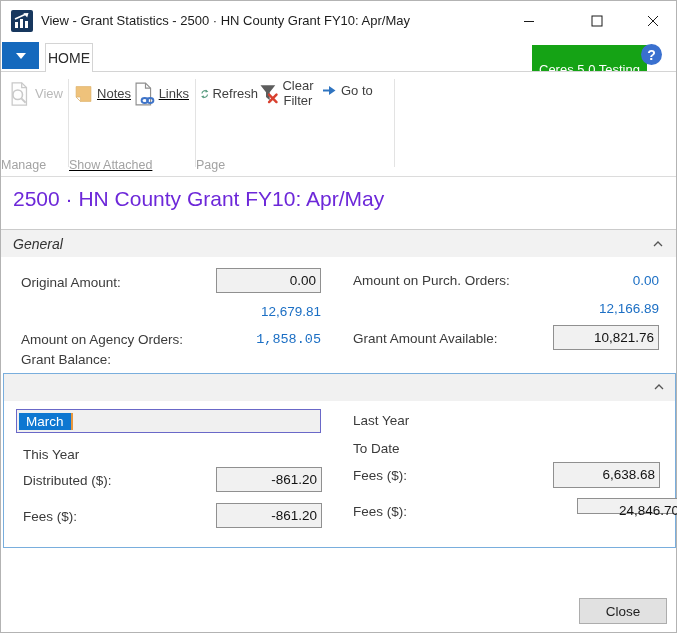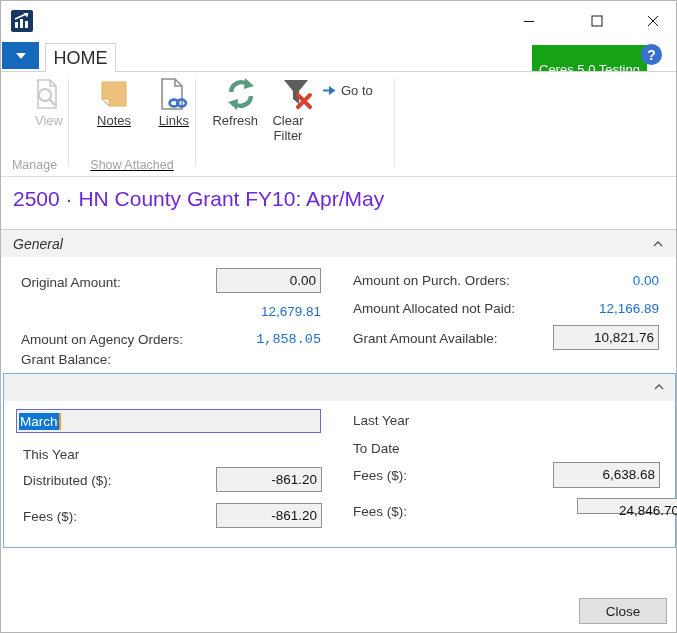--- a/index.html
+++ b/index.html
@@ -10,31 +10,31 @@
   
   .titlebar { position:absolute; left:0; top:0; right:0; height:40px; background:#fff; }
   .app-ico { position:absolute; left:10px; top:9px; width:22px; height:22px; }
   .wtitle { position:absolute; left:40px; top:0; height:40px; line-height:40px; font-size:13px; color:#1c1c1c; white-space:nowrap; }
   .winbtn { position:absolute; top:0; width:44px; height:40px; display:flex; align-items:center; justify-content:center; }
 
   
   .appmenu { position:absolute; left:1px; top:41px; width:37px; height:27px; background:#1569bd; display:flex; align-items:center; justify-content:center; }
   .appmenu .tri { width:0; height:0; border-left:5px solid transparent; border-right:5px solid transparent; border-top:6px solid #fff; }
   .tabline { position:absolute; left:0; right:0; top:70px; height:1px; background:#d4d4d4; z-index:1; }
-  .hometab { position:absolute; left:44px; top:42px; width:71px; height:29px; background:#fff; border:1px solid #d4d4d4; border-bottom:none; z-index:2; display:flex; align-items:center; justify-content:center; font-size:18px; color:#2b2b2b; }
+  .hometab { position:absolute; left:44px; top:42px; width:48px; height:29px; background:#fff; border:1px solid #d4d4d4; border-bottom:none; z-index:2; display:flex; align-items:center; justify-content:center; font-size:14px; color:#2b2b2b; }
   .badge { position:absolute; left:531px; top:44px; height:21px; line-height:21px; padding:14px 7px; background:#15a315; color:#fff; font-size:13px; }
   .helpbtn { position:absolute; left:640px; top:43px; width:21px; height:21px; border-radius:50%; background:#3a70cf; color:#fff; font-size:14px; font-weight:bold; display:flex; align-items:center; justify-content:center; }
 
   
   .ribbon { position:absolute; left:0; right:0; top:71px; height:105px; background:#fff; border-bottom:1px solid #dcdcdc; display:flex; }
   .rgroup { display:flex; flex-direction:column; }
   .rbuttons { flex:1; display:flex; align-items:flex-start; padding:0 4px; }
-  .rgrouplabel { text-align:center; color:#a3a3a3; font-size:12.5px; padding-bottom:4px; white-space:nowrap; }
+  .rgrouplabel { color:#a3a3a3; font-size:12.5px; padding-bottom:4px; white-space:nowrap; }
   .vsep { width:1px; background:#e3e3e3; margin:7px 0 9px 0; }
-  .rbtn { display:flex; flex-direction:column; align-items:flex-end; width:58px; padding-top:5px; gap:3px; }
+  .rbtn { display:flex; align-items:center; width:58px; padding-top:5px; gap:3px; }
   .rbtn .rlabel { font-size:13px; color:#3f3f3f; text-align:center; line-height:1.15; }
   .rbtn.disabled .rlabel { color:#b9b9b9; }
   .rbtn-small { display:flex; align-items:center; gap:5px; margin:8px 4px 0 8px; font-size:13px; color:#3f3f3f; height:20px; }
 
   
   .pagetitle { position:absolute; left:12px; top:186px; font-size:21px; color:#6d28d9; white-space:nowrap; }
 
   
   .sechead { position:absolute; left:0; right:0; height:28px; background:#f2f2f2; border-top:1px solid #cbcbcb; }
   .sechead .stitle { position:absolute; left:12px; top:0; line-height:28px; font-size:14px; color:#333; }
@@ -43,40 +43,41 @@
   .flabel { position:absolute; font-size:13.5px; color:#3b3b3b; white-space:nowrap; }
   .fbox { position:absolute; width:105px; height:25px; background:#f1f1f1; border:1px solid #909090; font-size:13.5px; color:#121212; text-align:right; line-height:23px; padding-right:4px; }
   .flink { position:absolute; width:105px; font-size:13.5px; color:#1c6fc4; text-align:right; }
 
   
   .distbox { position:absolute; left:2px; top:372px; width:673px; height:175px; border:1px solid #79aedd; background:#fff; }
   .dhead { position:absolute; left:0; right:0; top:0; height:27px; background:#f1f1f1; }
   .dhead .stitle { position:absolute; left:10px; line-height:27px; font-size:14px; color:#333; }
   .dhead .chev { position:absolute; right:11px; top:10px; }
   .monthfield { position:absolute; left:12px; top:35px; width:305px; height:24px; background:#f0f0f0; border:1px solid #6a68c8; display:flex; align-items:center; padding-left:2px; }
-  .monthsel { background:#0e77d1; color:#fff; font-size:13.5px; padding:1px 1px; }
+  .monthsel { background:#0e77d1; color:#fff; font-size:13.5px; padding:1px 7px; }
   .caret { display:inline-block; width:2px; height:17px; background:#e8973d; margin-left:0; }
 
   
   .closebtn { position:absolute; left:578px; top:597px; width:88px; height:26px; background:#e1e1e1; border:1px solid #adadad; font-size:13.5px; color:#1f1f1f; display:flex; align-items:center; justify-content:center; }
 </style>
 </head>
 <body>
 
 <div class="win">
 
   <div class="titlebar">
     <svg class="app-ico" viewBox="0 0 22 22">
       <rect width="22" height="22" rx="2" fill="#17375e"></rect>
       <rect x="4" y="12" width="3" height="6" fill="#fff"></rect>
       <rect x="9" y="9" width="3" height="9" fill="#fff"></rect>
       <rect x="14" y="11" width="3" height="7" fill="#fff"></rect>
       <path d="M4 9 L14.5 4.2" stroke="#fff" stroke-width="1.6" fill="none"></path>
       <polygon points="17.5,3 12.3,3.2 16.2,7.4" fill="#fff"></polygon>
     </svg>
+    <div class="wtitle">View - Grant Statistics - 2500 · HN County Grant FY10: Apr/May</div>
     <div class="winbtn" style="left:506px;">
       <svg width="12" height="12" viewBox="0 0 12 12">
           <line x1="1" y1="6.5" x2="11" y2="6.5" stroke="#1a1a1a" stroke-width="1"></line>
         </svg>
     </div>
     <div class="winbtn" style="left:574px;">
       <svg width="12" height="12" viewBox="0 0 12 12">
           <rect x="1" y="1" width="10" height="10" fill="none" stroke="#1a1a1a" stroke-width="1"></rect>
         </svg>
     </div>
@@ -156,20 +157,21 @@
           <div class="rlabel" style="width:52px;">Clear Filter</div>
         </div>
         <div class="rbtn-small">
           <svg width="14" height="11" viewBox="0 0 14 11">
             <path d="M1 5.5 h7" stroke="#2f74c0" stroke-width="2" fill="none"></path>
             <polygon points="7,1 13.5,5.5 7,10" fill="#2f74c0"></polygon>
           </svg>
           <span>Go to</span>
         </div>
       </div>
+      <div class="rgrouplabel">Page</div>
     </div>
     <div class="vsep"></div>
   </div>
 
   <div class="pagetitle">2500 · HN County Grant FY10: Apr/May</div>
 
   <div class="sechead" style="top:228px;font-style:italic;">
     <div class="stitle">General</div>
     <svg class="chev" width="10" height="6" viewBox="0 0 10 6">
         <path d="M1 5 L5 1 L9 5" fill="none" stroke="#555" stroke-width="1.3"></path>
@@ -181,21 +183,20 @@
 
   <div class="flabel" style="left:20px; top:303px;margin-top:48px;">Grant Balance:</div>
   <div class="flink" style="left:215px; top:303px;">12,679.81</div>
 
   <div class="flabel" style="left:20px; top:331px;">Amount on Agency Orders:</div>
   <div class="flink" style="left:215px; top:331px;font-family:Liberation Mono, monospace;">1,858.05</div>
 
   <div class="flabel" style="left:352px; top:272px;">Amount on Purch. Orders:</div>
   <div class="flink" style="left:552px; top:272px; width:106px;">0.00</div>
 
-  <div class="flabel" style="left:352px; top:300px;">Amount Allocated not Paid:</div>
   <div class="flink" style="left:552px; top:300px; width:106px;">12,166.89</div>
 
   <div class="flabel" style="left:352px; top:330px;">Grant Amount Available:</div>
   <div class="fbox" style="left:552px; top:324px; width:106px;">10,821.76</div>
 
   <div class="distbox">
     <div class="dhead">
       <svg class="chev" width="10" height="6" viewBox="0 0 10 6">
           <path d="M1 5 L5 1 L9 5" fill="none" stroke="#555" stroke-width="1.3"></path>
         </svg>

